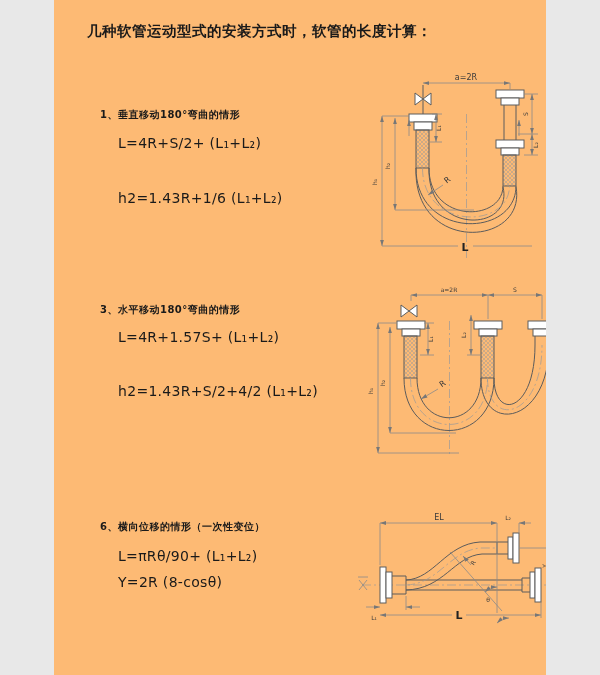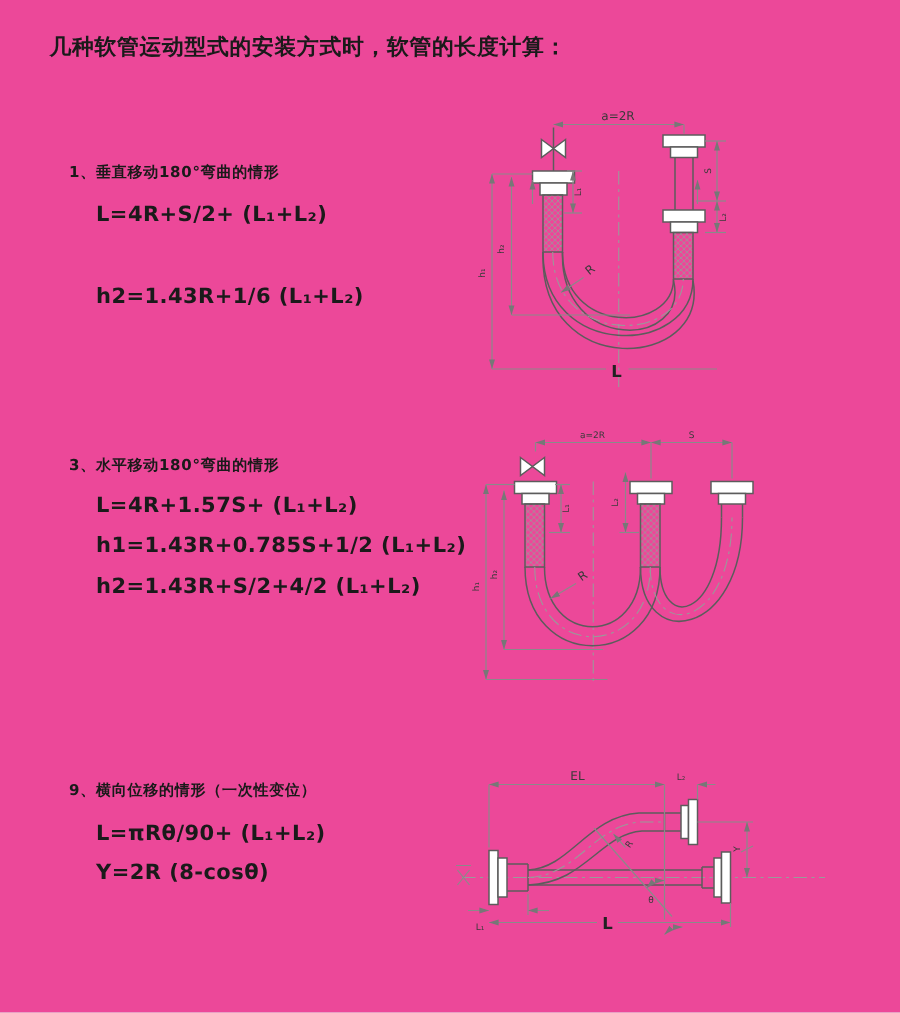--- a/index.html
+++ b/index.html
@@ -1,24 +1,24 @@
 <!DOCTYPE html>
 <html><head>
 <meta charset="utf-8">
 <style>
   html,body{margin:0;padding:0;background:#e8e8e8;}
   .page{
-    position:relative;width:600px;height:675px;background:#ec4899;
+    position:relative;width:492px;height:675px;background:#fdba74;
     font-family:"DejaVu Sans","Liberation Sans",sans-serif;color:#1a1a1a;
     overflow:hidden;margin:0 auto;
   }
   .abs{position:absolute;white-space:nowrap;}
   .title{left:33px;top:22px;font-size:14.5px;font-weight:bold;letter-spacing:.5px;}
   .sec-head{font-size:10px;font-weight:600;letter-spacing:.5px;}
-  .formula{font-size:14px;font-weight:700;letter-spacing:.3px;}
+  .formula{font-size:14px;font-weight:400;letter-spacing:.3px;}
   svg{position:absolute;overflow:visible;}
   svg .ln{stroke:#5c5c5c;stroke-width:1;fill:none;}
   svg .fl{stroke:#5c5c5c;stroke-width:1;fill:#ffffff;}
   svg .hx{stroke:#5c5c5c;stroke-width:1;}
   svg .dim{stroke:#8a8a8a;stroke-width:0.8;fill:none;}
   svg .cl{stroke:#9a9a9a;stroke-width:0.7;fill:none;stroke-dasharray:9 3 2 3;}
   svg text{font-family:"DejaVu Sans","Liberation Sans",sans-serif;fill:#3a3a3a;}
   .dlab{font-size:8px;}
   .dlab-sm{font-size:6px;}
   .dlab-big{font-size:11px;fill:#222;font-weight:bold;}
@@ -29,24 +29,23 @@
 <div class="page">
 
   <div class="abs title">几种软管运动型式的安装方式时，软管的长度计算：</div>
 
   <div class="abs sec-head" style="left:46px;top:108px">1、垂直移动180°弯曲的情形</div>
   <div class="abs formula" style="left:64px;top:135px">L=4R+S/2+ (L₁+L₂)</div>
   <div class="abs formula" style="left:64px;top:190px">h2=1.43R+1/6 (L₁+L₂)</div>
 
   <div class="abs sec-head" style="left:46px;top:303px">3、水平移动180°弯曲的情形</div>
   <div class="abs formula" style="left:64px;top:329px">L=4R+1.57S+ (L₁+L₂)</div>
-  <div class="abs formula" style="left:64px;top:356px">h1=1.43R+0.785S+1/2 (L₁+L₂)</div>
   <div class="abs formula" style="left:64px;top:383px">h2=1.43R+S/2+4/2 (L₁+L₂)</div>
 
-  <div class="abs sec-head" style="left:46px;top:520px">9、横向位移的情形（一次性变位）</div>
+  <div class="abs sec-head" style="left:46px;top:520px">6、横向位移的情形（一次性变位）</div>
   <div class="abs formula" style="left:64px;top:548px">L=πRθ/90+ (L₁+L₂)</div>
   <div class="abs formula" style="left:64px;top:574px">Y=2R (8-cosθ)</div>
 
   <svg style="left:312px;top:70px" width="272" height="192" viewBox="0 0 272 192">
     <defs>
       <marker id="a1" markerWidth="9" markerHeight="8" refX="8" refY="3" orient="auto-start-reverse">
         <path d="M0,0.5 L8,3 L0,5.5 Z" fill="#777"></path>
       </marker>
       <pattern id="p1" width="4" height="4" patternUnits="userSpaceOnUse">
         <path d="M0,0 L4,4 M4,0 L0,4" stroke="#9a9a9a" stroke-width="0.5"></path>

